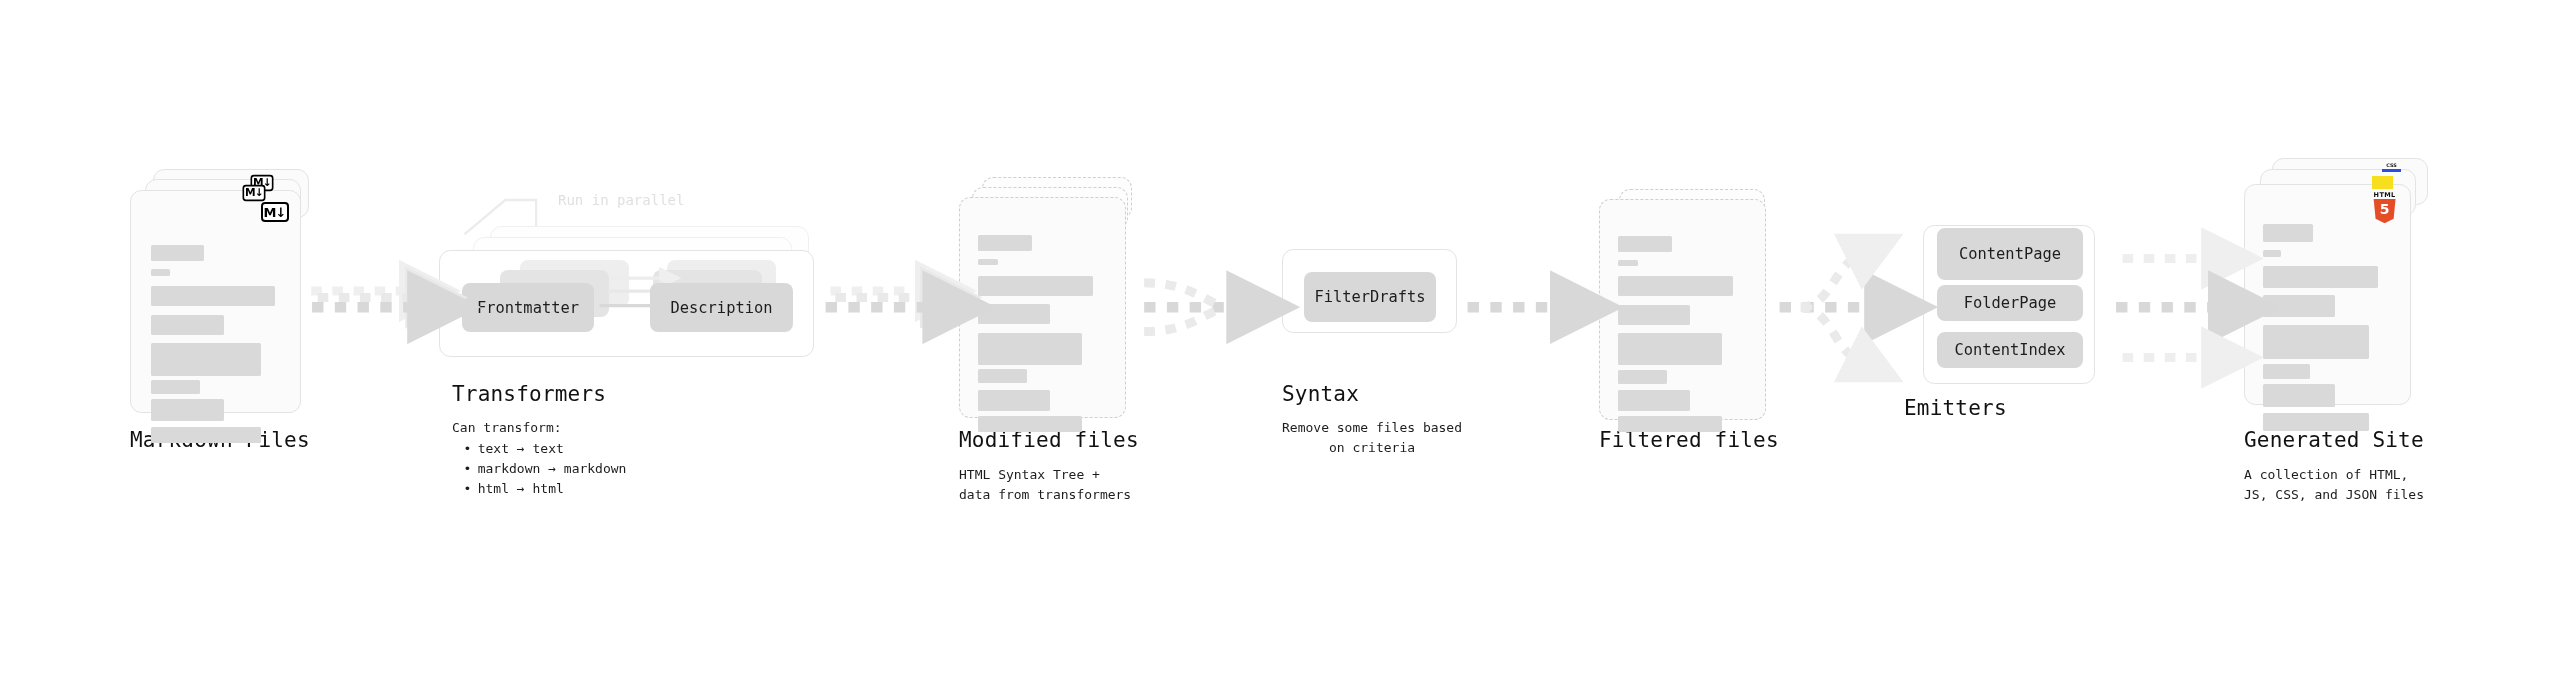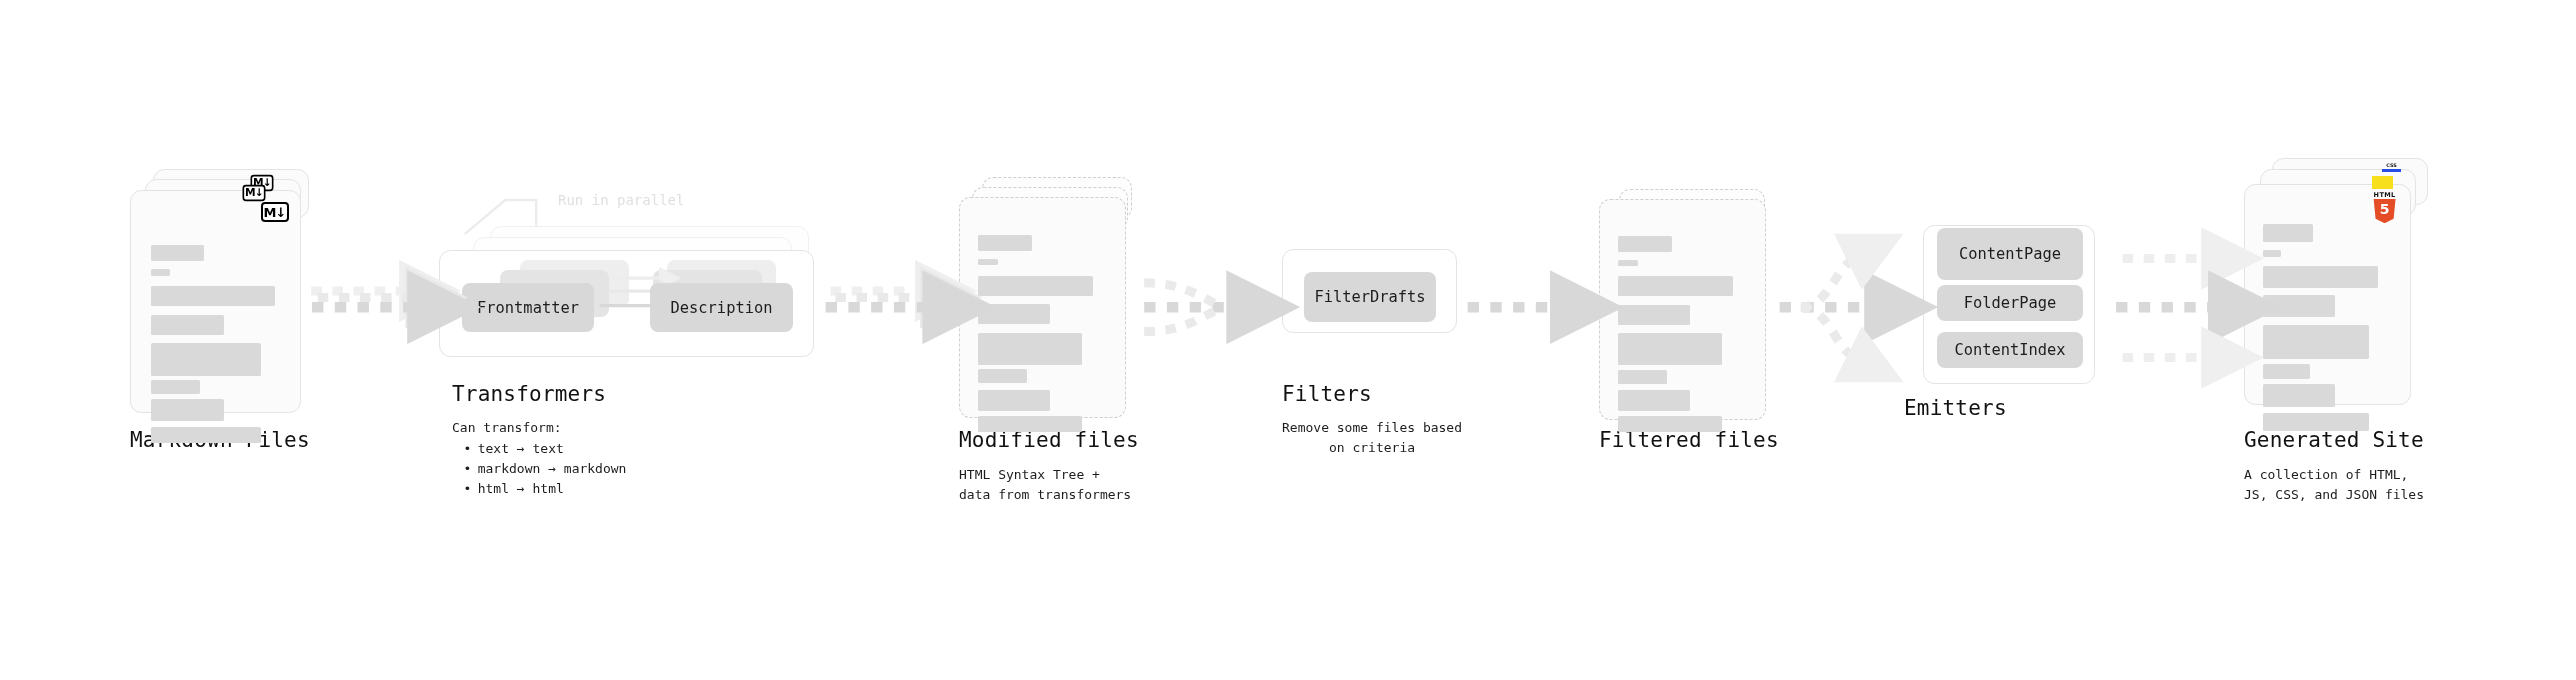--- a/index.html
+++ b/index.html
@@ -287,21 +287,21 @@
   </div>
   <div class="caption-title" style="left:959px; top:428px;">Modified files</div>
   <div class="caption-sub" style="left:959px; top:465px;">HTML Syntax Tree +
 data from transformers</div>
 
   <div class="node" style="left:1282px; top:249px;">
     <div class="group-box" style="left:0; top:0; width:175px; height:84px;">
       <div class="pill" style="left:21px; top:22px; width:132px; height:50px;">FilterDrafts</div>
     </div>
   </div>
-  <div class="caption-title" style="left:1282px; top:382px;">Filters</div>
+  <div class="caption-title" style="left:1282px; top:382px;">Syntax</div>
   <div class="caption-sub" style="left:1282px; top:418px;text-align:center;">Remove some files based
 on criteria</div>
 
   <div class="node" style="left:1599px; top:189px;">
     <div class="doc-stack" style="width:187px; height:236px;">
       <div class="doc-card dashed ghost back" style="left:19.5px; top:0px;  width:146px; height:39px;"></div>
       <div class="doc-card dashed front" style="left:0px;  top:9.8px; width:167px; height:221px;">
         <div class="skel" style="left:18px; top:36px;  width:54px;  height:16.3px;"></div>
         <div class="skel" style="left:18px; top:60px;  width:19.5px;  height:6.5px;"></div>
         <div class="skel" style="left:18px; top:76px;  width:115px; height:20.3px;"></div>

